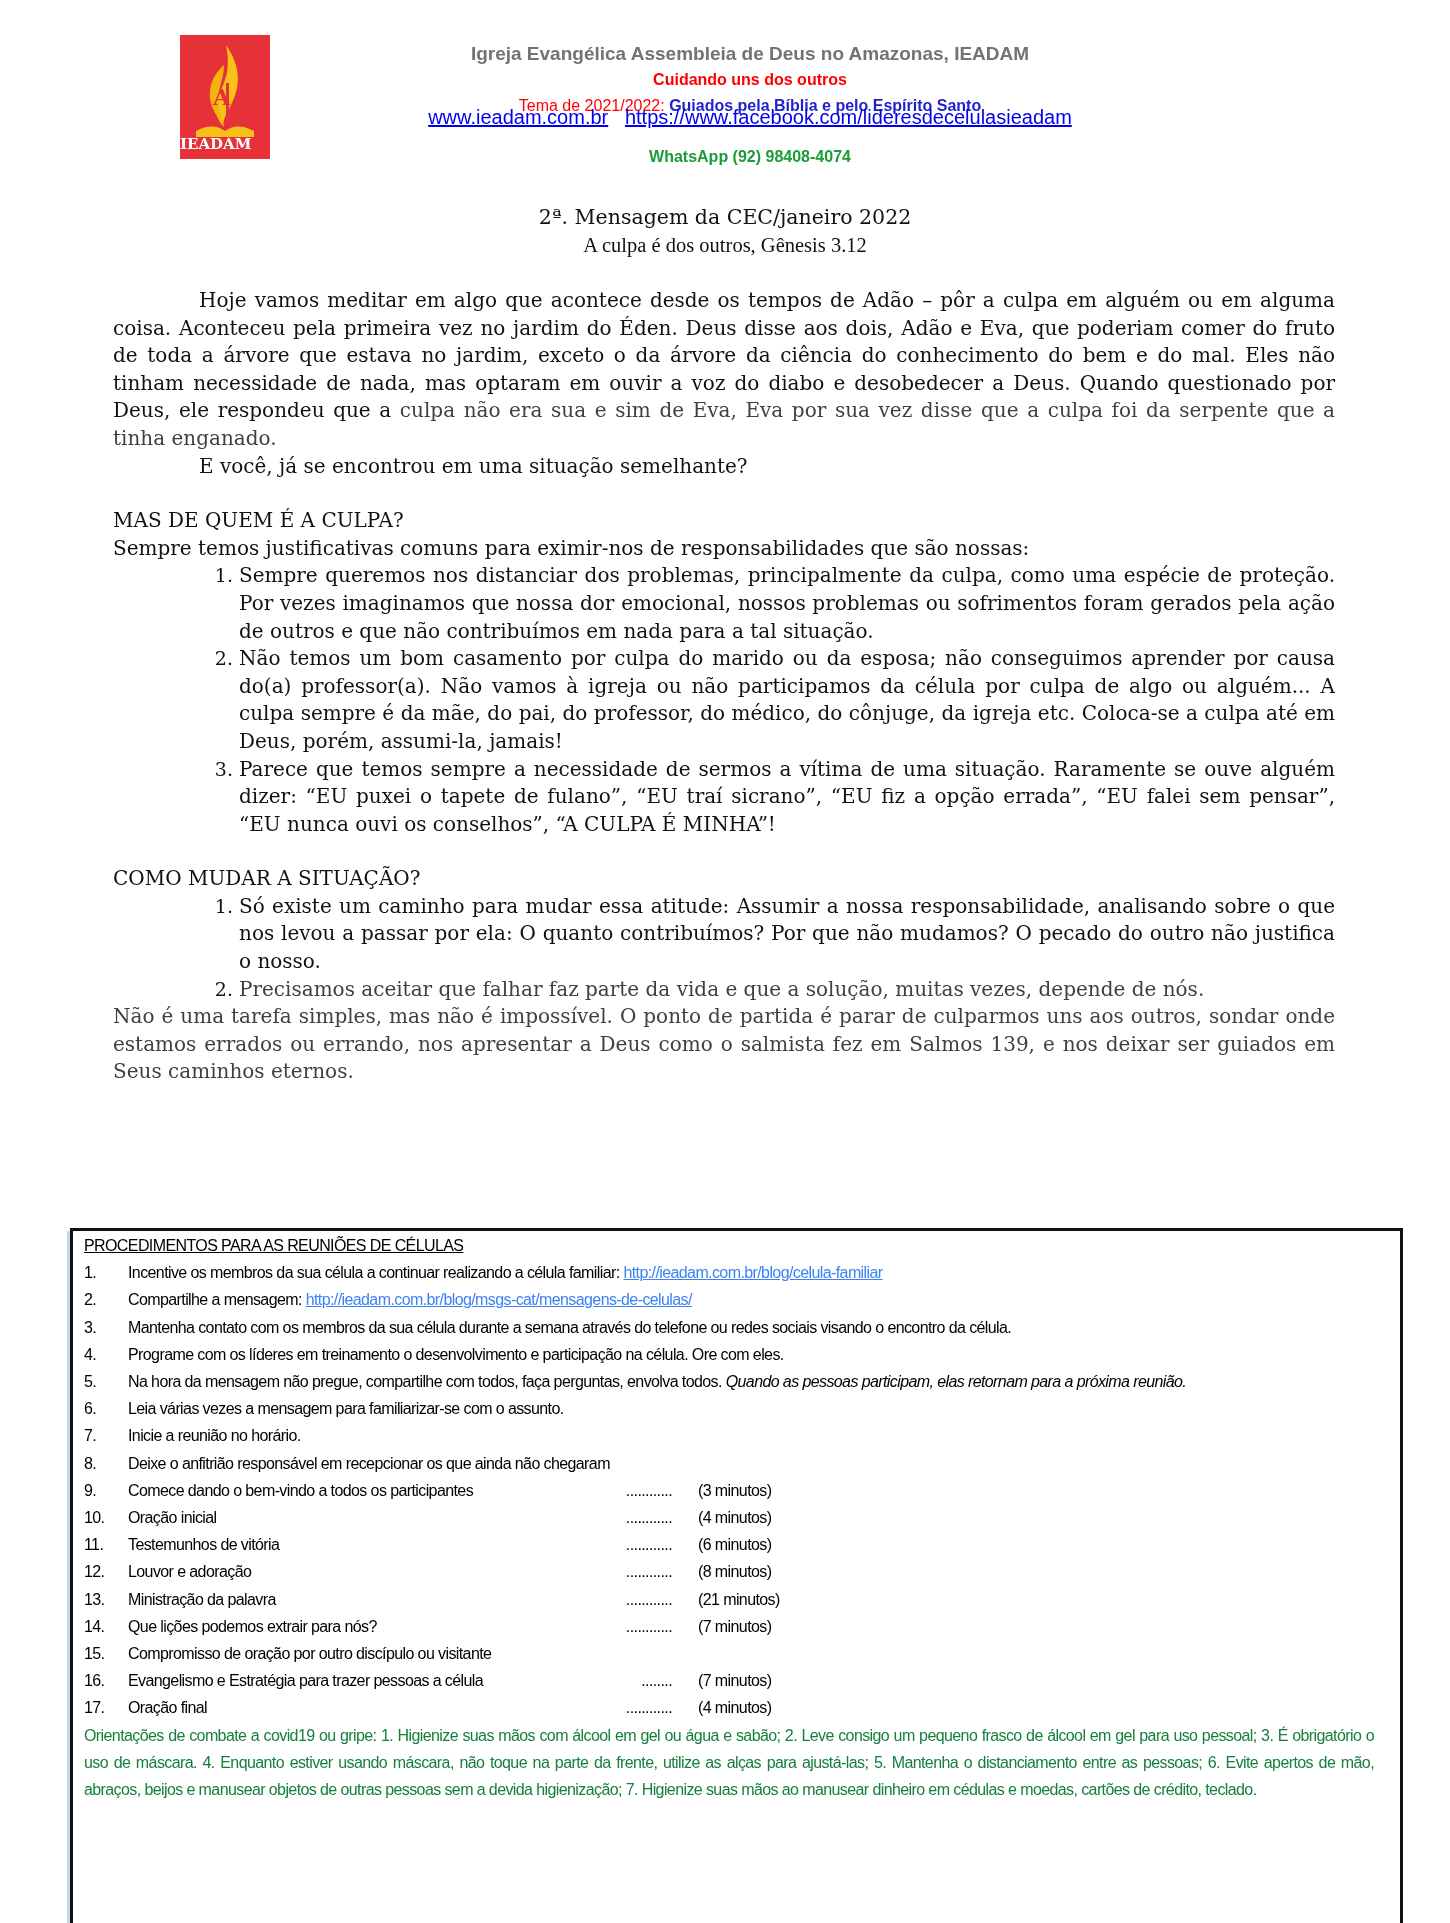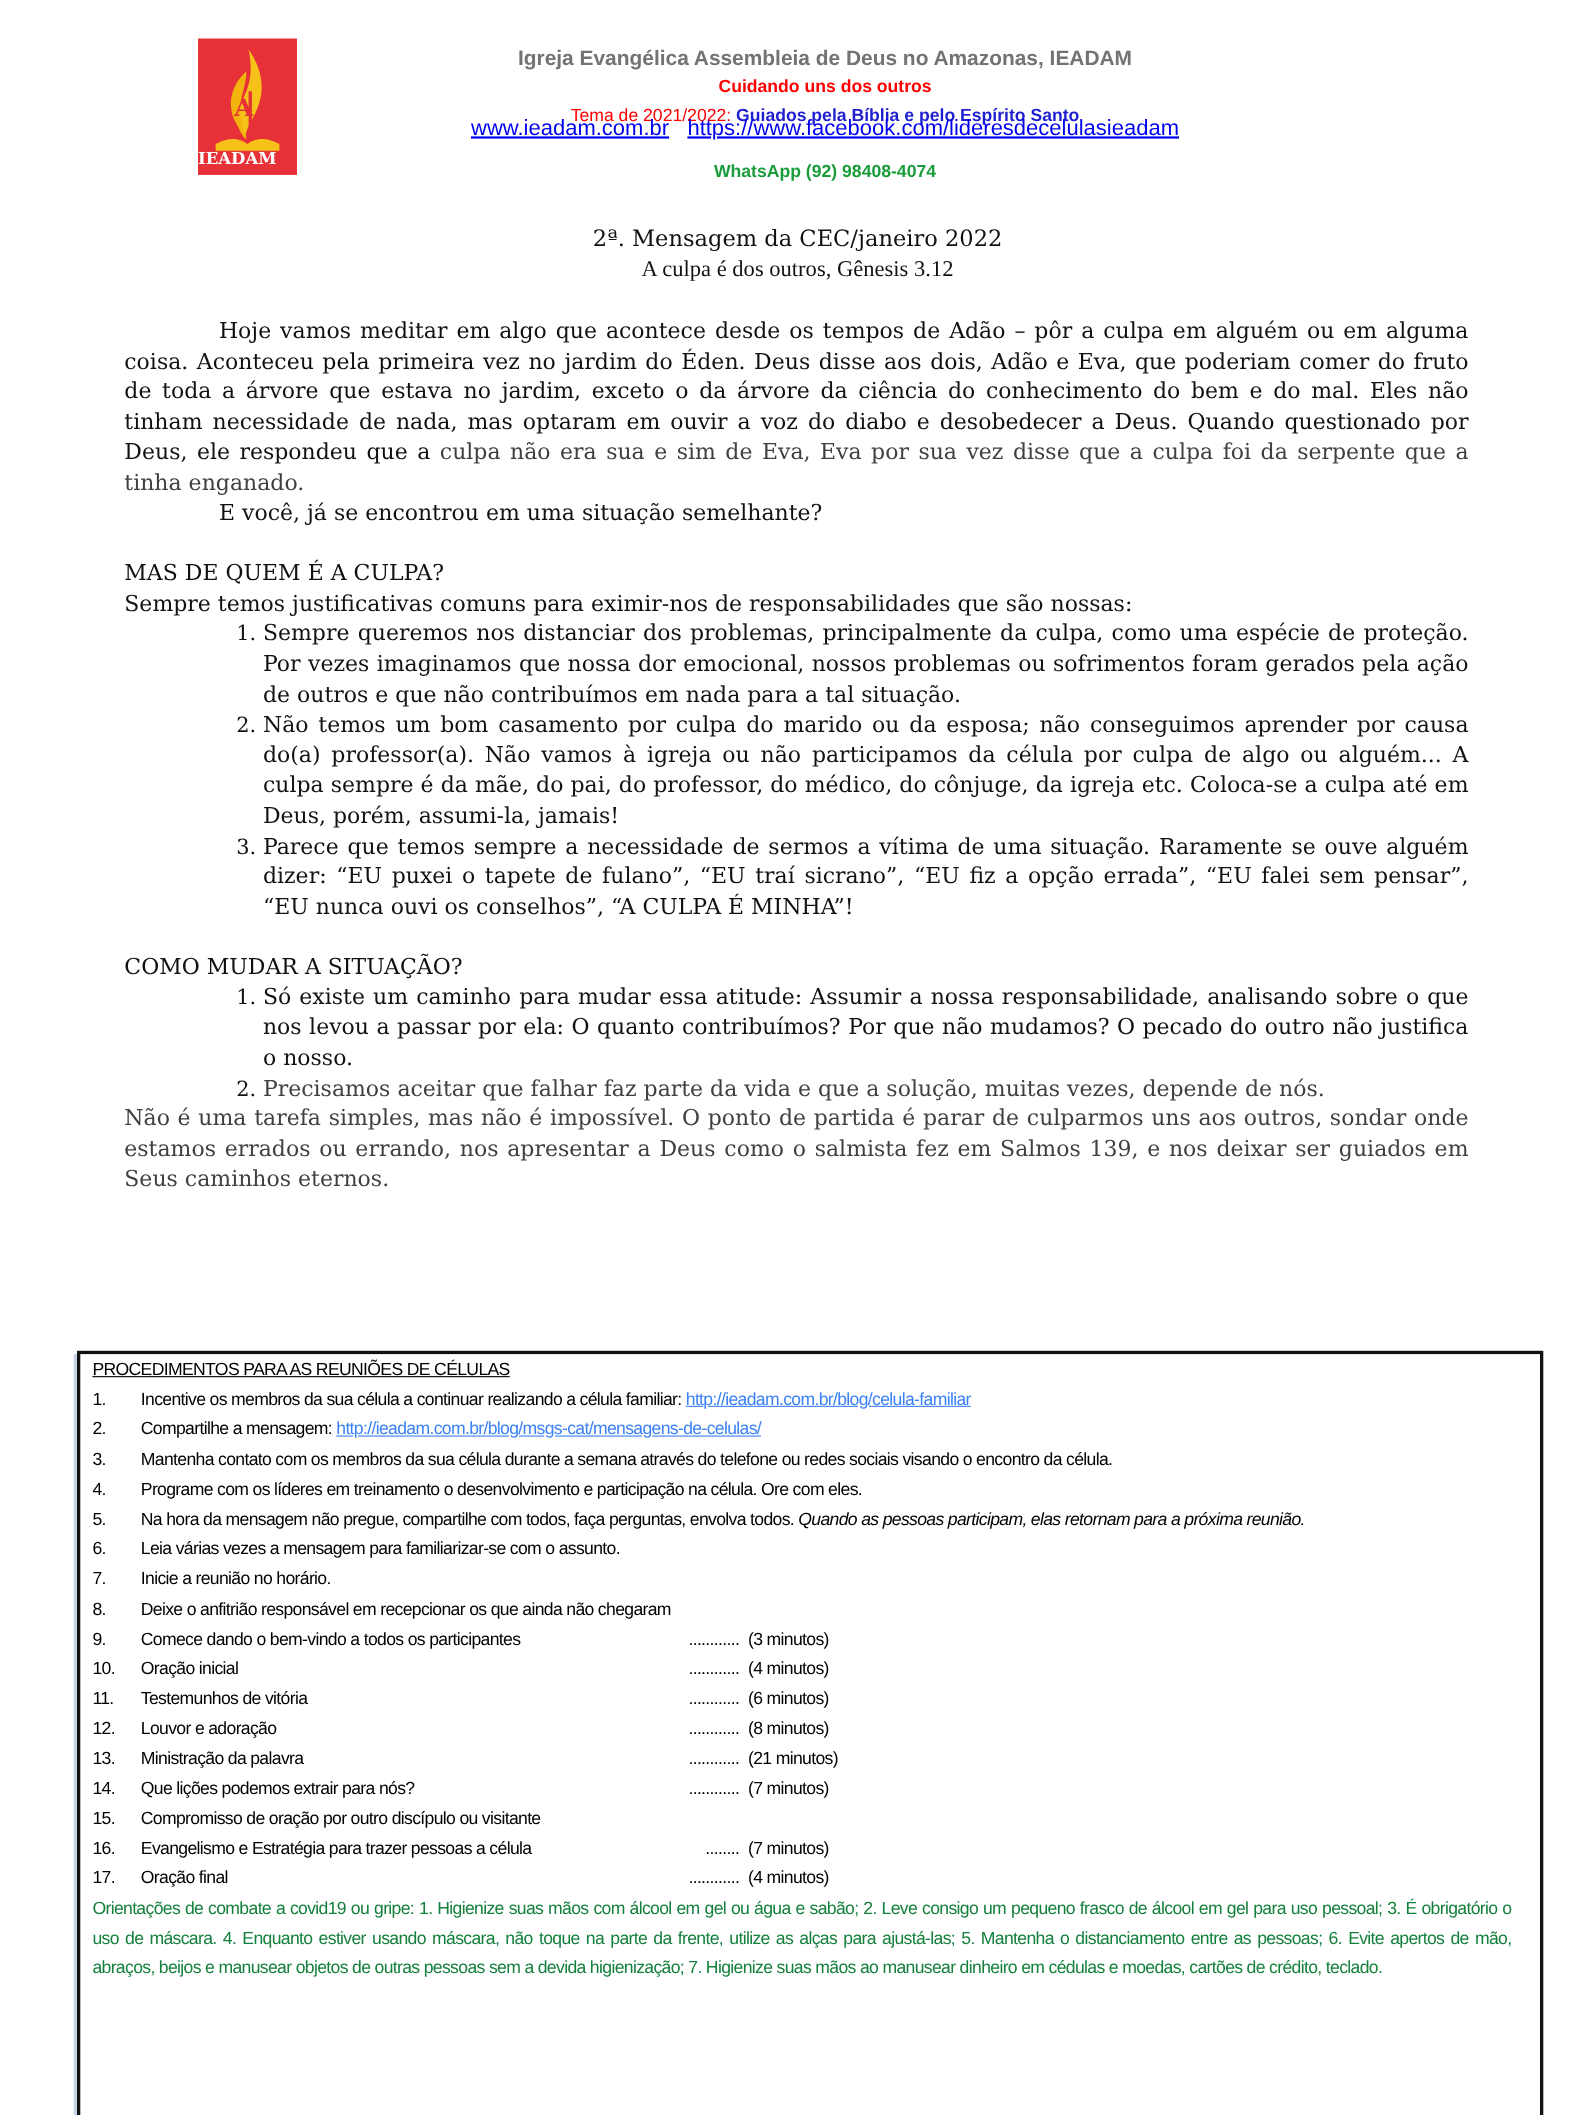--- a/index.html
+++ b/index.html
@@ -57,21 +57,21 @@
   }
   .proc-title { text-decoration: underline; }
   .proc-row { display: flex; }
   .proc-num { width: 44px; flex: none; }
   .proc-txt { flex: 1; }
   .proc-txt a { color: #3b82f6; text-decoration: underline; }
   .proc-txt i { font-style: italic; }
   .timed { display: flex; }
   .timed .t-label { width: 458px; flex: none; }
   .timed .t-dots { width: 86px; flex: none; text-align: right; padding-right: 0; }
-  .timed .t-time { margin-left: 8px; text-align: right; }
+  .timed .t-time { margin-left: 26px; text-align: right; }
   .covid {
     color: #15803d; text-align: justify; margin-top: 0;
   }
 </style>
 </head>
 <body>
 
 <div class="logo">
   <svg width="90" height="124" viewBox="0 0 90 124">
     <path d="M46 10 C60 30 62 50 50 72 C46 80 42 86 44 92 C36 84 34 74 38 62 C42 50 52 40 46 10 Z" fill="#f6c21a"></path>

